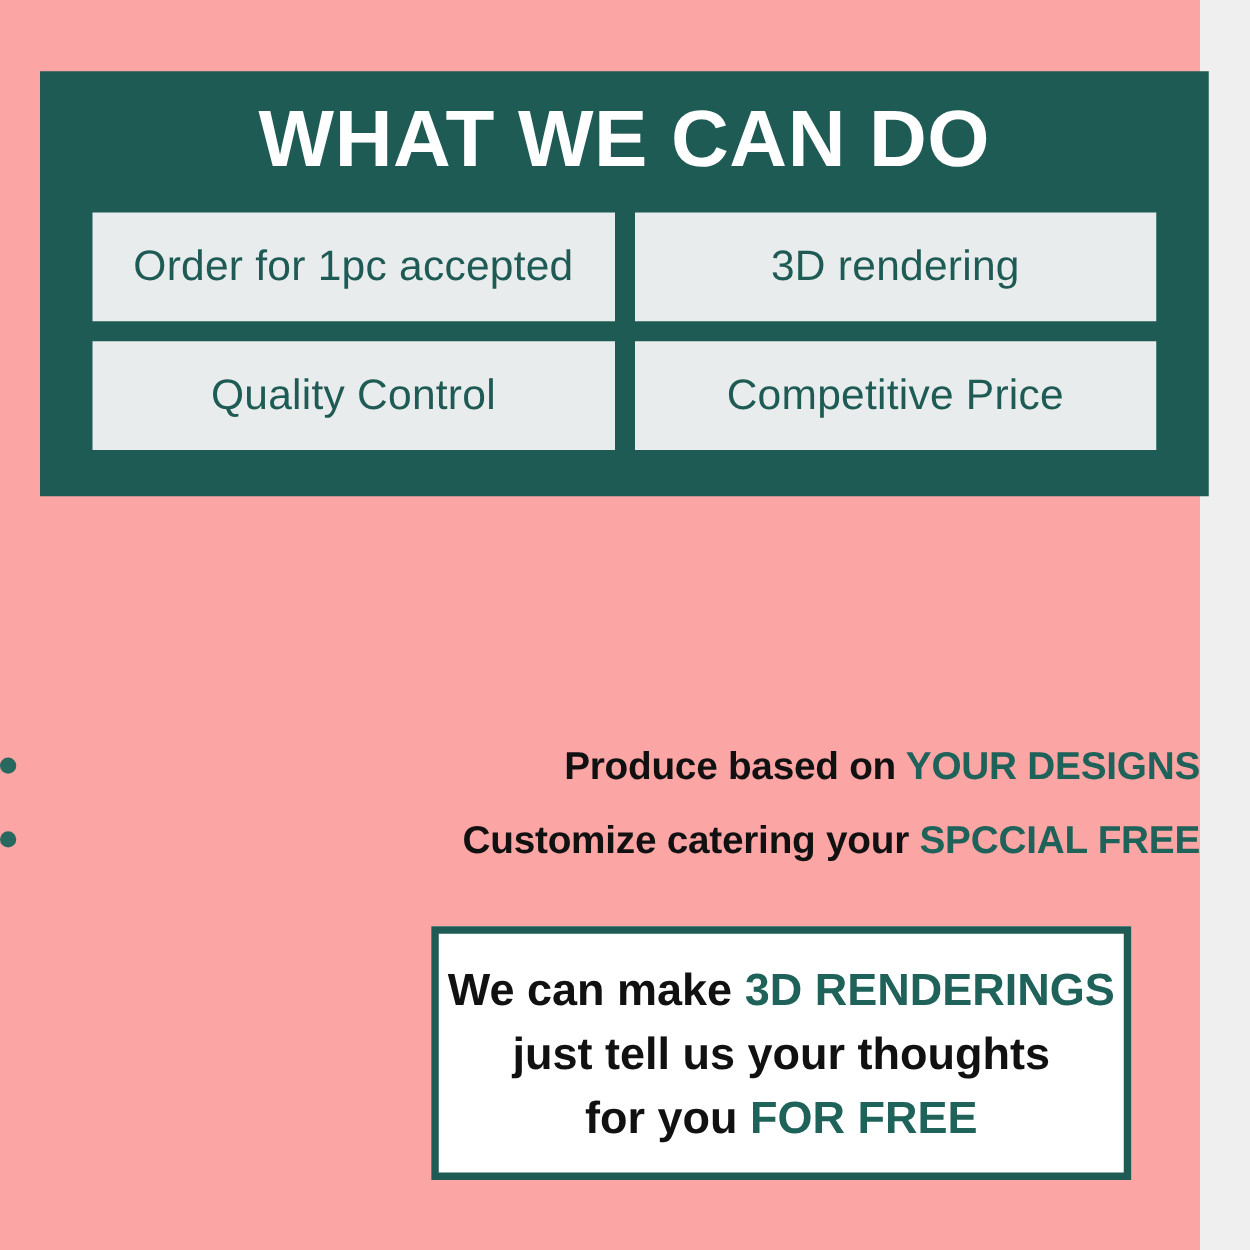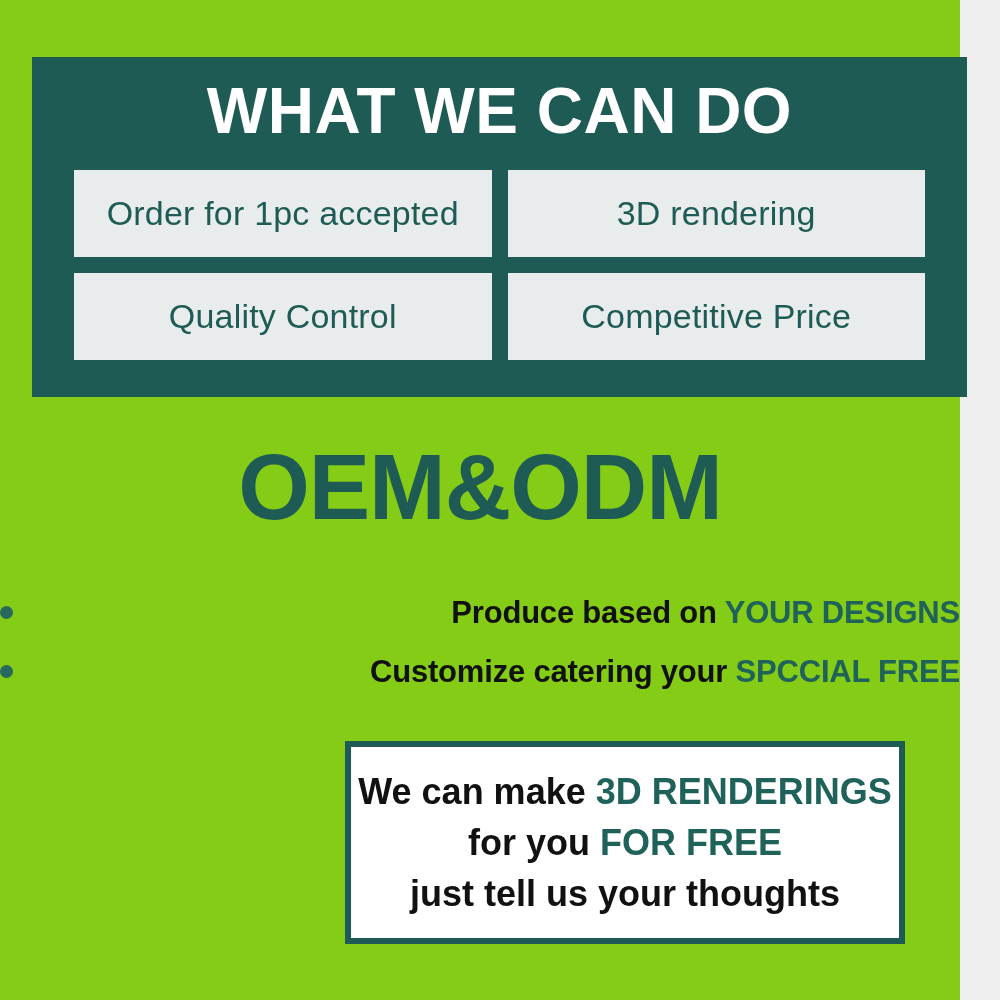--- a/index.html
+++ b/index.html
@@ -7,21 +7,21 @@
   html, body {
     width:1000px; height:1000px;
     background:#efefef;
     font-family:"Liberation Sans", sans-serif;
     overflow:hidden;
   }
 
   #stage {
     position:relative;
     width:960px; height:1000px;
-    background:#84cc16;
+    background:#fca5a5;
   }
 
   
   .panel {
     position:absolute;
     left:32px; top:57px;
     width:935px; height:340px;
     background:#1f5b55;
   }
 
@@ -167,40 +167,39 @@
     <div class="panel-title">WHAT WE CAN DO</div>
 
     <div class="feature-grid">
       <div class="feature-box">Order for 1pc accepted</div>
       <div class="feature-box">3D rendering</div>
       <div class="feature-box">Quality Control</div>
       <div class="feature-box">Competitive Price</div>
     </div>
   </div>
 
-  <div class="headline">OEM&amp;ODM</div>
 
   <div class="bullets">
 
     <div class="bullet-row">
       <span class="bullet-dot"></span>
       <span class="bullet-text"><span>Produce based on </span><span class="accent">YOUR DESIGNS</span></span>
     </div>
 
     <div class="bullet-row">
       <span class="bullet-dot"></span>
       <span class="bullet-text"><span>Customize catering your </span><span class="accent">SPCCIAL FREE</span></span>
     </div>
 
   </div>
 
 
   <div class="promo-box">
 
     <div class="promo-line"><span>We can make </span><span class="accent">3D RENDERINGS</span></div>
 
+    <div class="promo-line">just tell us your thoughts</div>
+
     <div class="promo-line"><span>for you </span><span class="accent">FOR FREE</span></div>
 
-    <div class="promo-line">just tell us your thoughts</div>
-
   </div>
 
 </div>
 
 </body></html>

